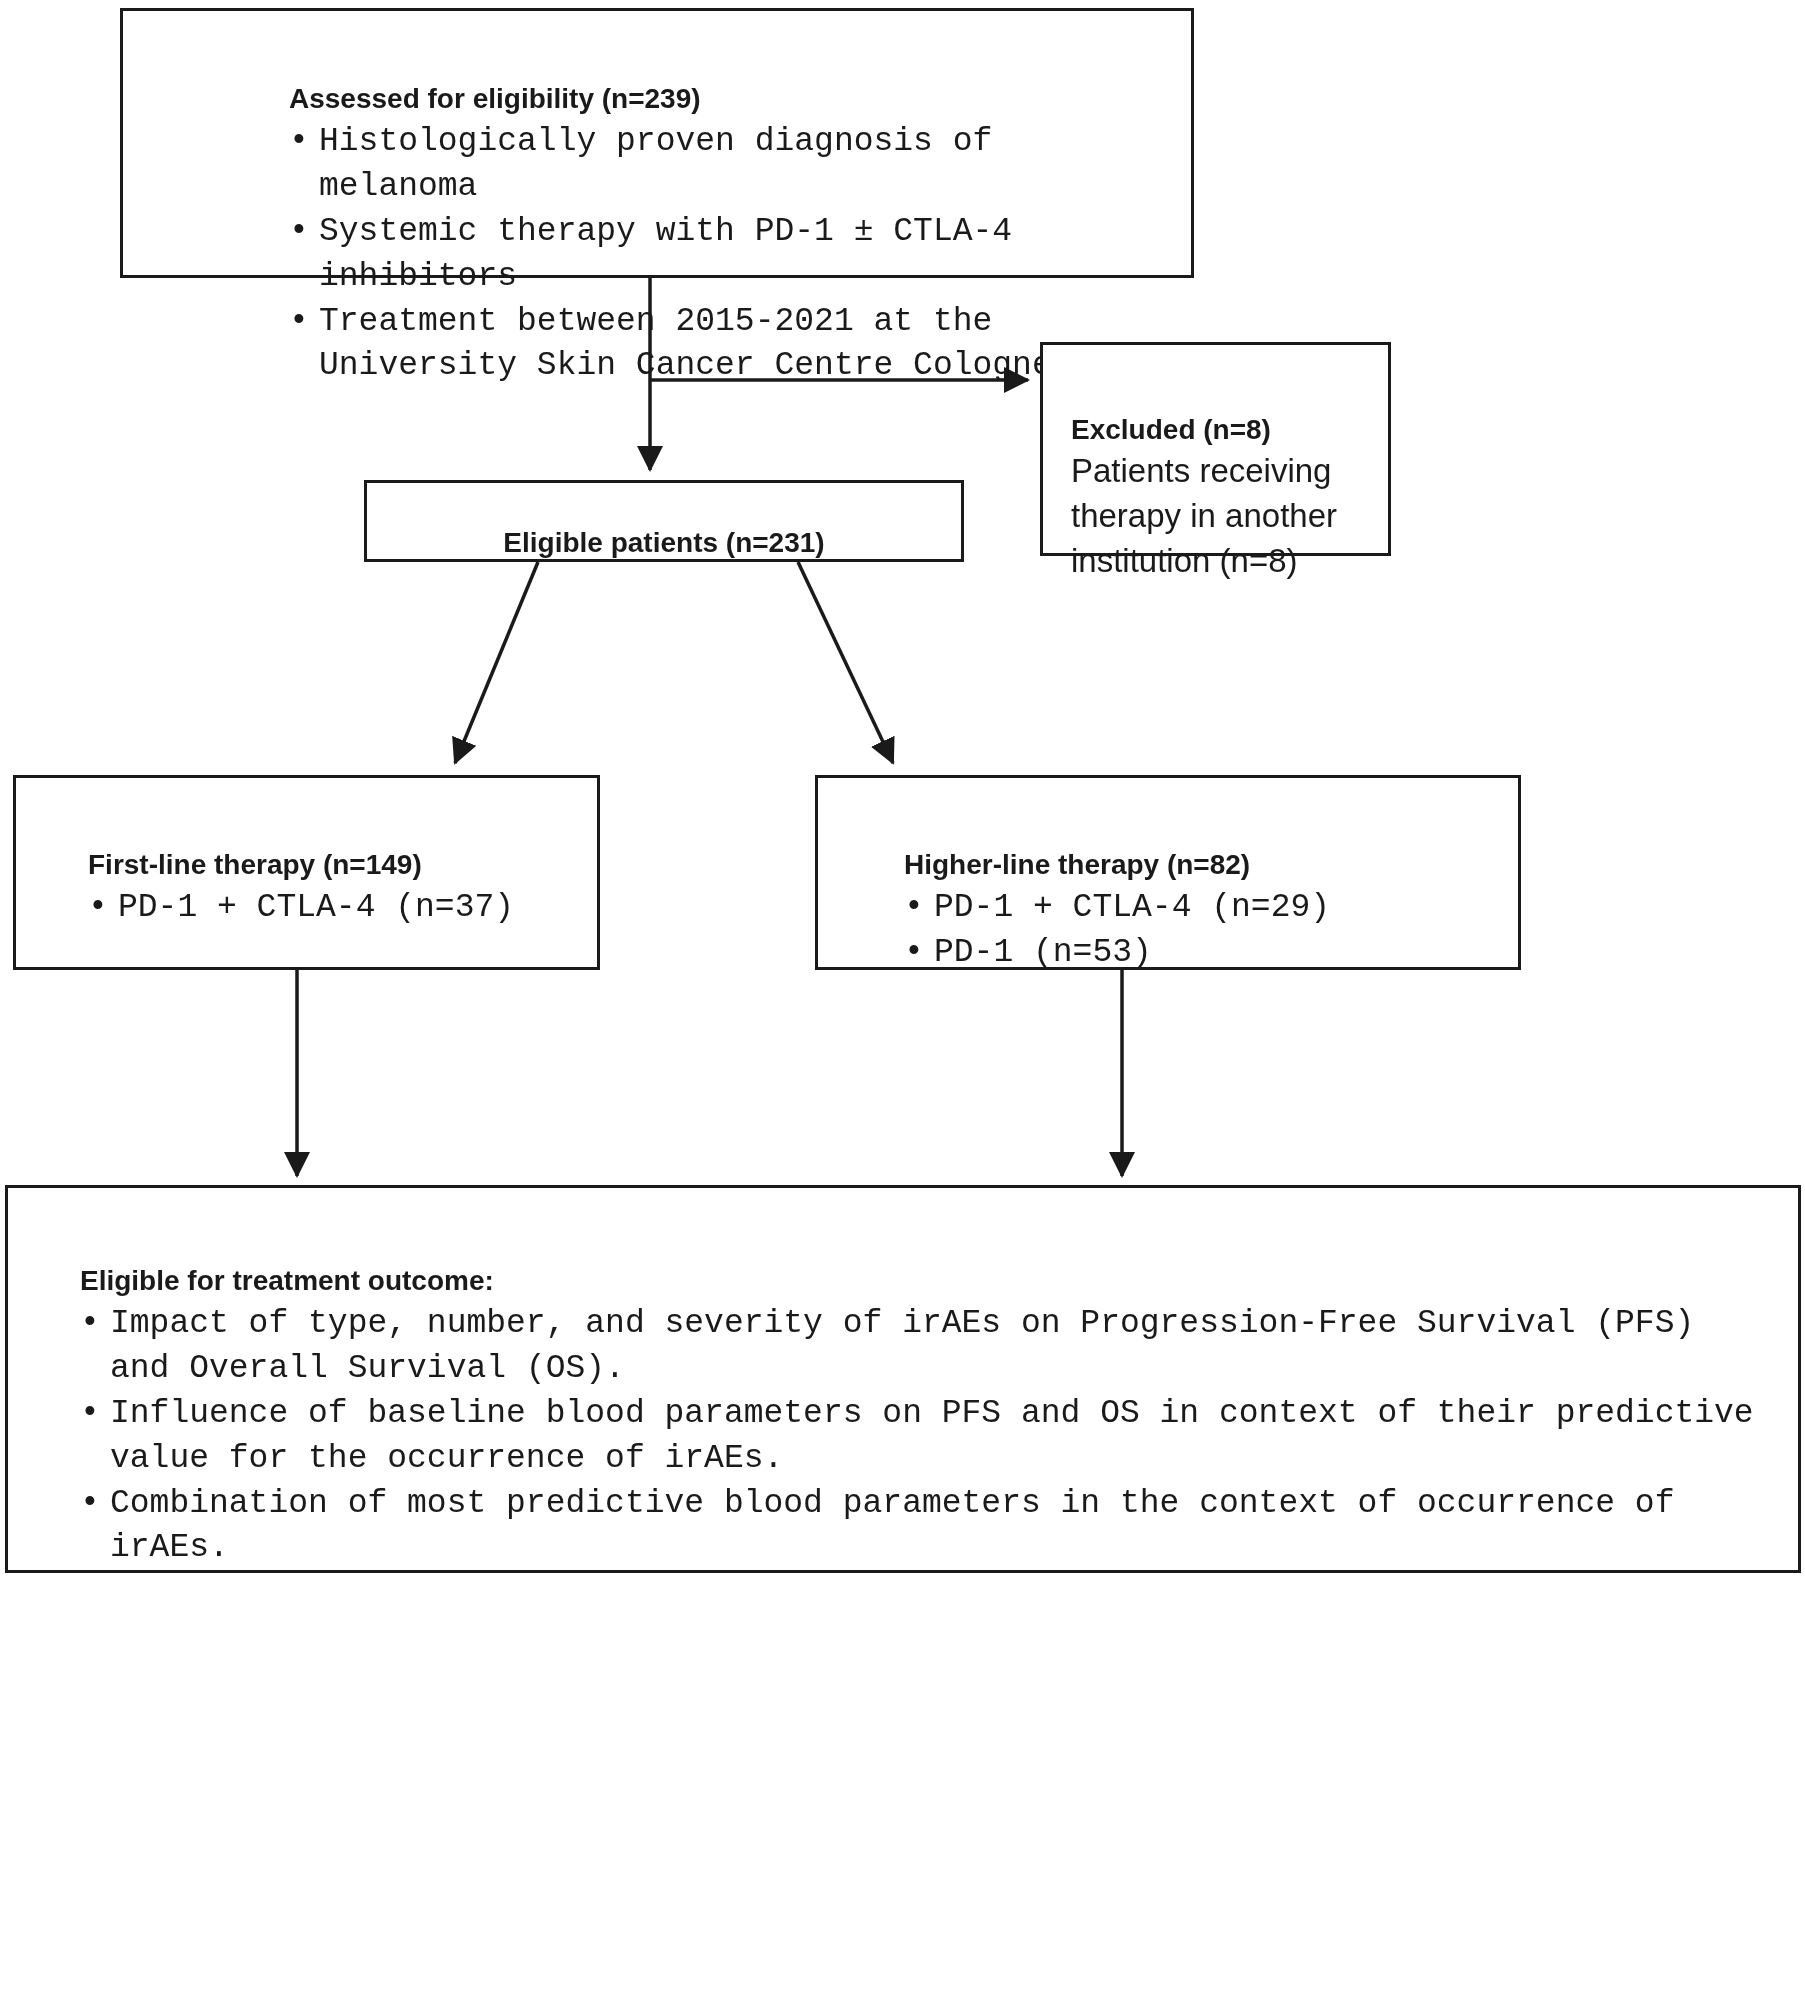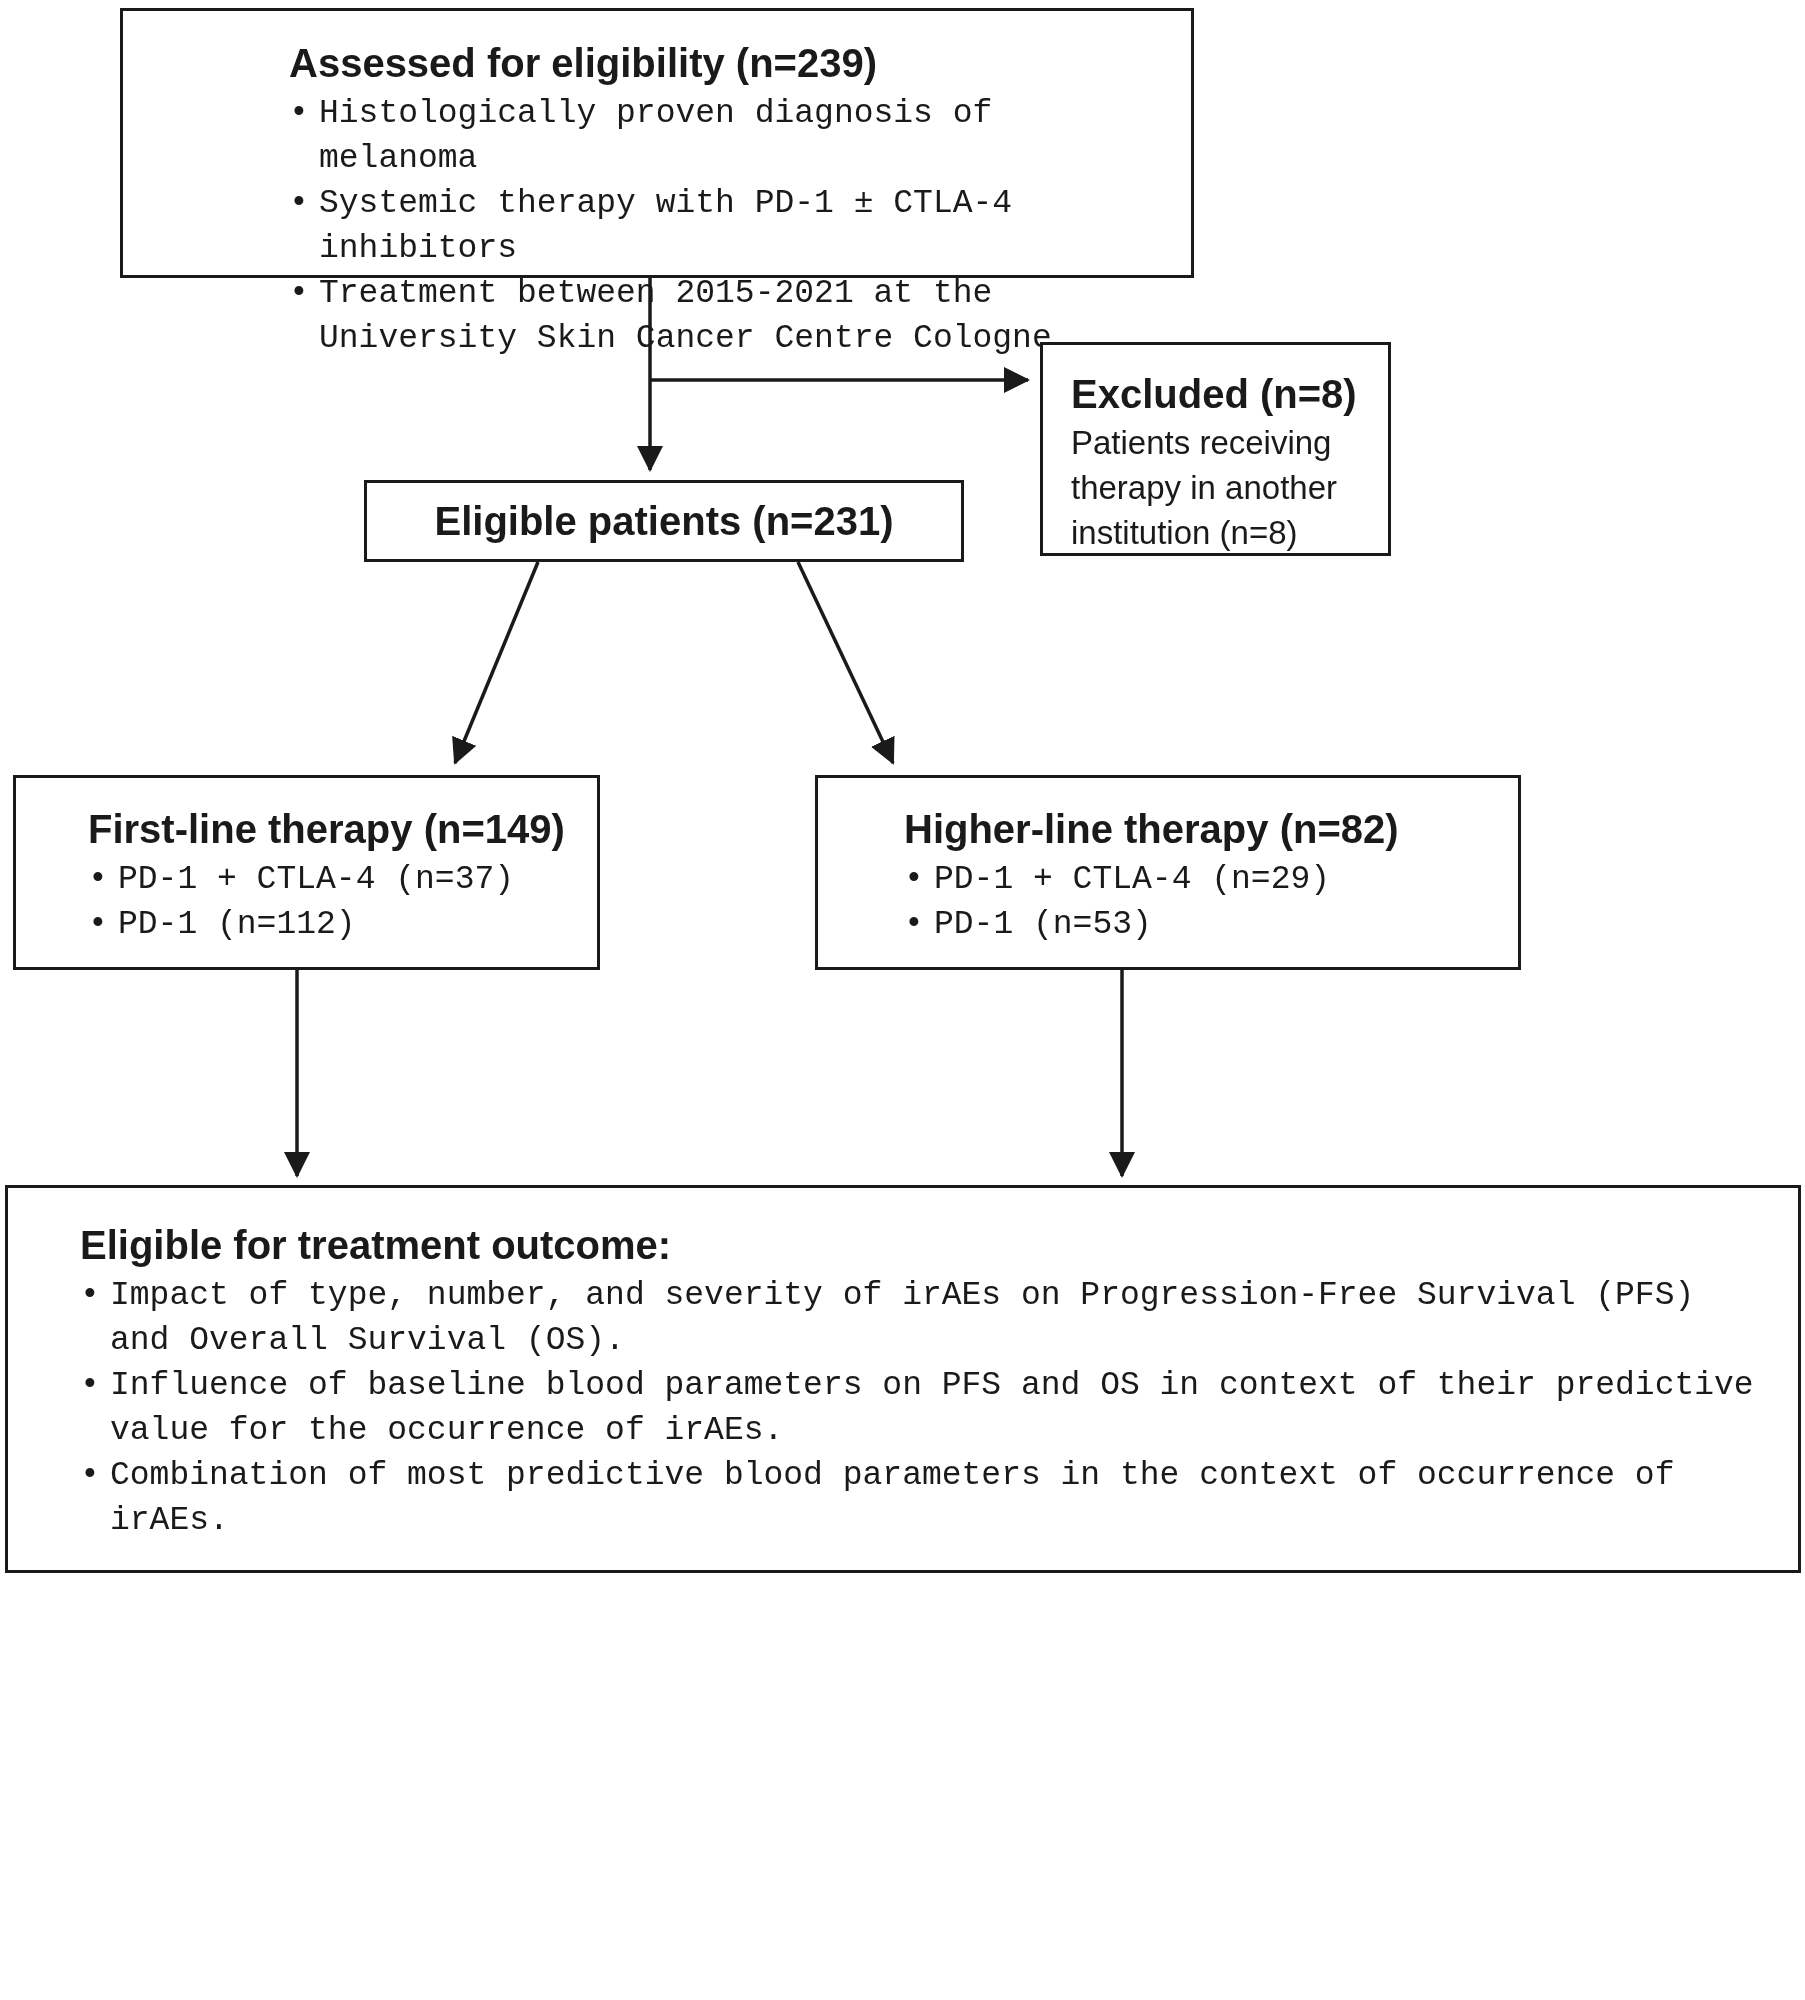--- a/index.html
+++ b/index.html
@@ -29,21 +29,22 @@
   .box {
     position: absolute;
     border: 3px solid #1a1a1a;
     background: #ffffff;
     box-sizing: border-box;
     font-size: 33px;
     line-height: 1.36;
   }
   .box-title {
     font-weight: bold;
-    font-size: 40px;
+    font-size: 28px;
+    margin-top: 44px;
   }
   ul.bullets {
     list-style: none;
     margin: 2px 0 0 0;
     padding: 0;
     font-family: Liberation Mono, monospace;
   }
   ul.bullets li {
     position: relative;
     padding-left: 30px;
@@ -115,21 +116,20 @@
   </div>
 
   <div class="box eligible-box">
     <div class="box-title">Eligible patients (n=231)</div>
   </div>
 
   <div class="box firstline-box">
     <div class="box-title">First-line therapy (n=149)</div>
     <ul class="bullets">
       <li>PD-1 + CTLA-4 (n=37)</li>
-      <li>PD-1 (n=112)</li>
     </ul>
   </div>
 
   <div class="box higherline-box">
     <div class="box-title">Higher-line therapy (n=82)</div>
     <ul class="bullets">
       <li>PD-1 + CTLA-4 (n=29)</li>
       <li>PD-1 (n=53)</li>
     </ul>
   </div>

